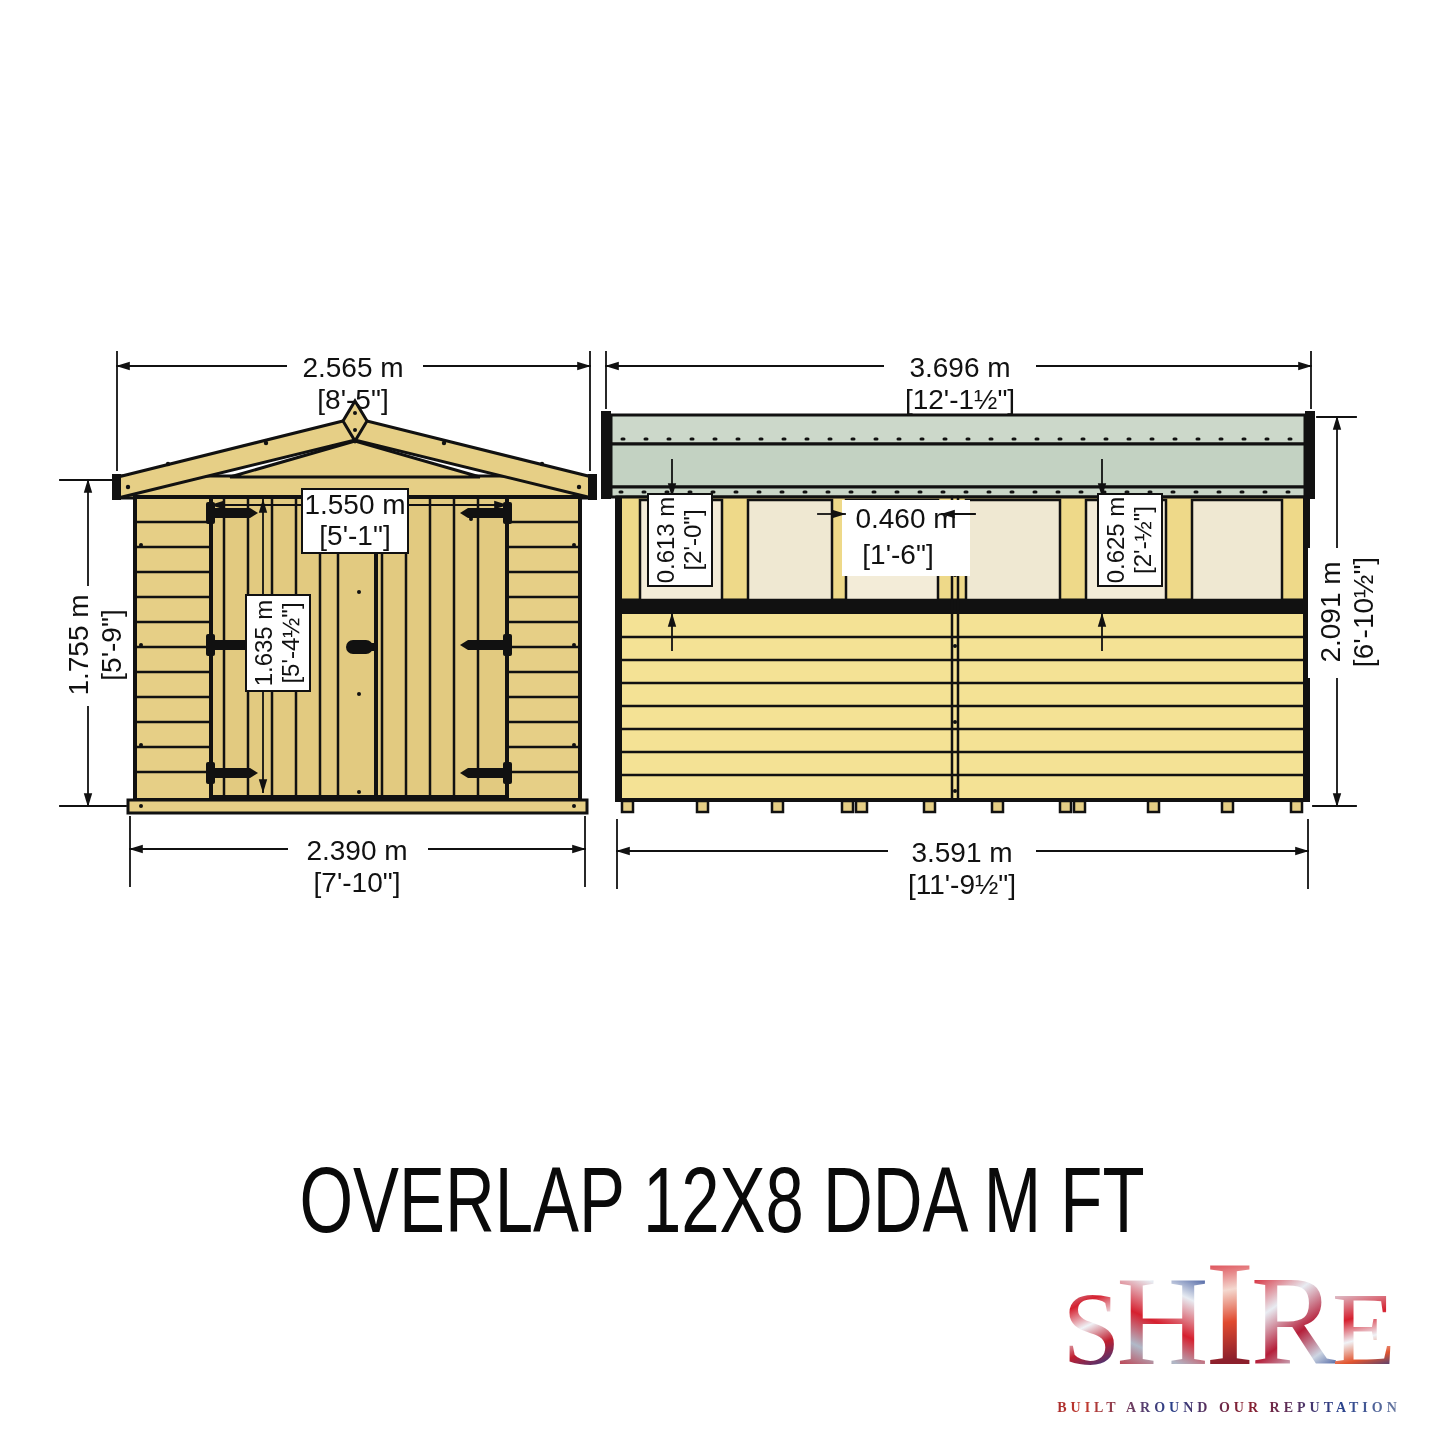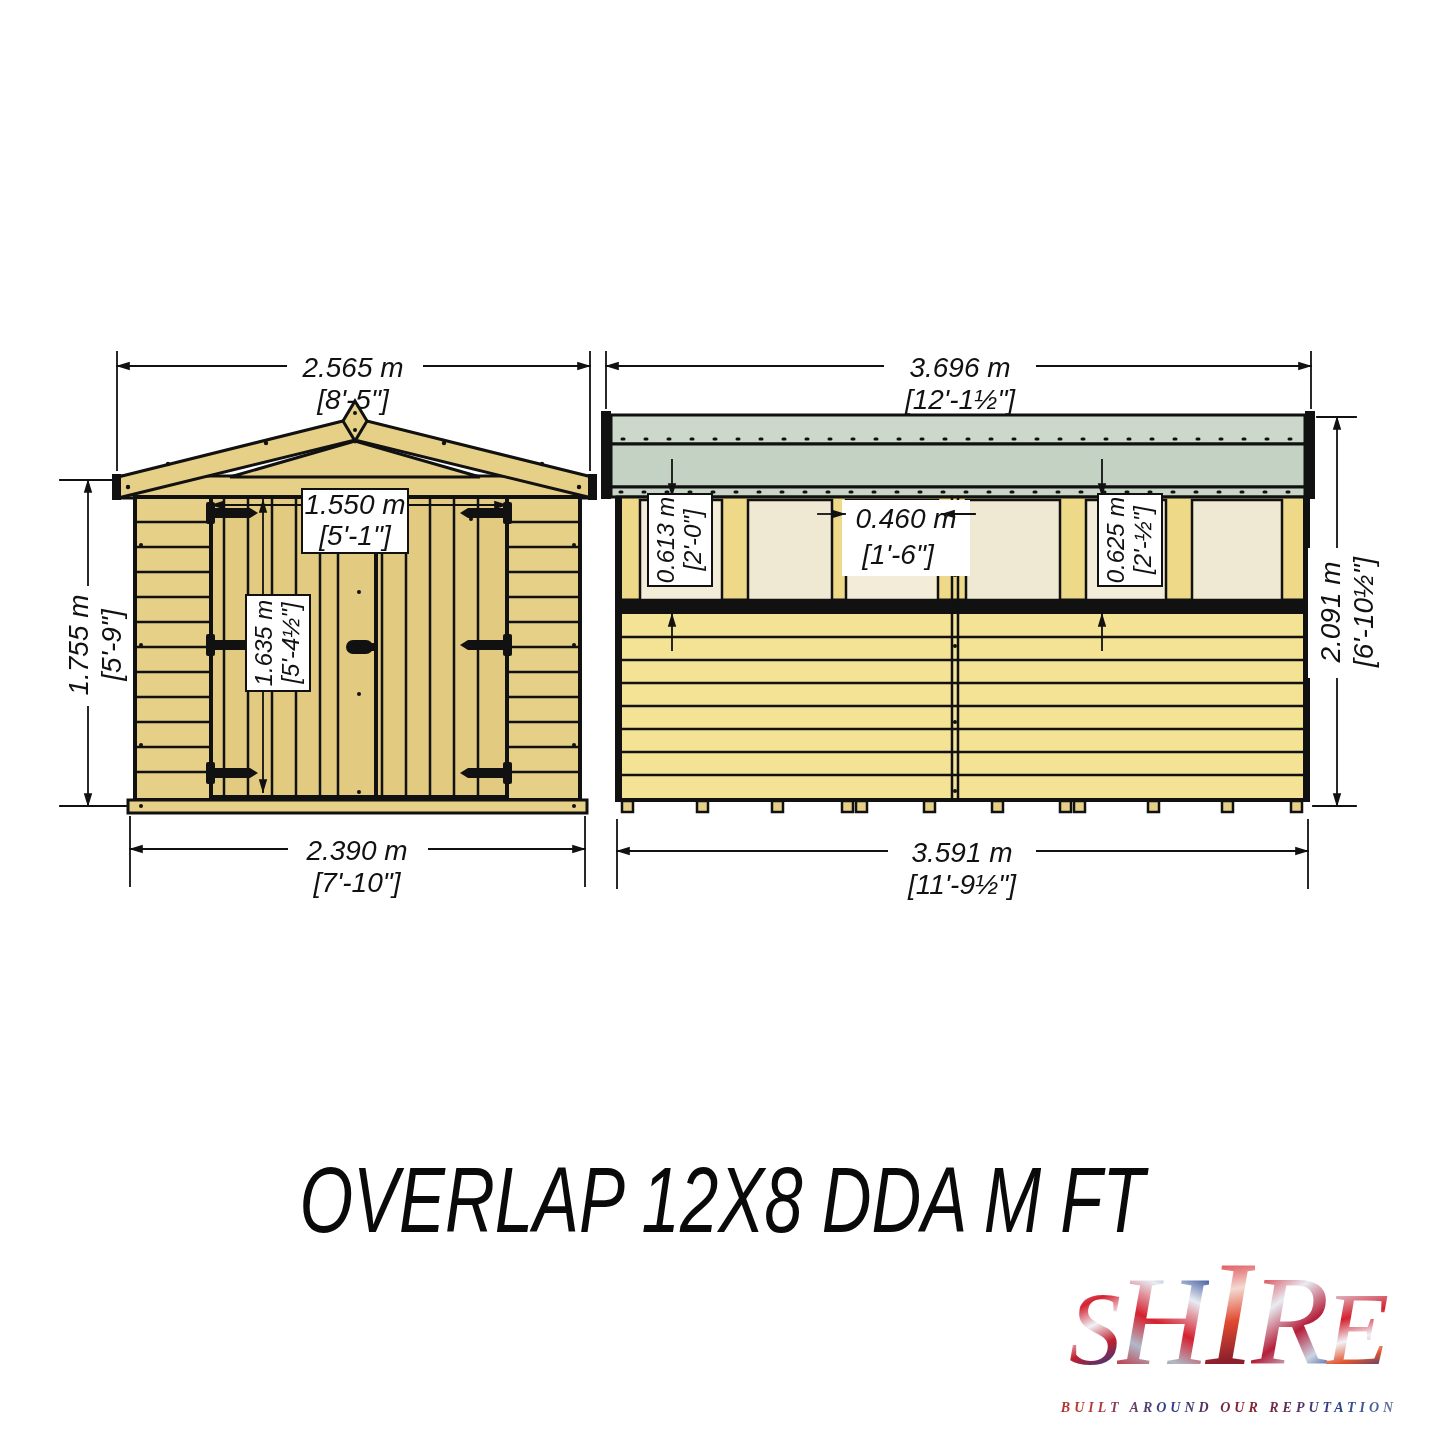--- a/index.html
+++ b/index.html
@@ -1,17 +1,17 @@
 <!DOCTYPE html>
 <html><head>
 <meta charset="utf-8">
 <style>
   html,body{margin:0;padding:0;background:#fff;}
   .canvas{position:relative;width:1445px;height:1445px;background:#ffffff;overflow:hidden;
-          font-family:"Liberation Sans",sans-serif;font-style:italic;}
+          font-family:"Liberation Sans",sans-serif;}
   svg{position:absolute;left:0;top:0;}
   svg text{font-family:"Liberation Sans",sans-serif;fill:#111;}
   .dt{font-size:28px;}
   .dts{font-size:24px;}
   .title-text{font-size:92px;fill:#0a0a0a;}
   
   .logo{position:absolute;left:1018px;top:1244px;width:422px;text-align:center;}
   .logo-letters{display:flex;align-items:baseline;justify-content:center;
                 font-family:"Liberation Serif",serif;line-height:0.92;font-weight:500;}
   .logo-letters span{display:inline-block;margin:0 -2px;color:transparent;

